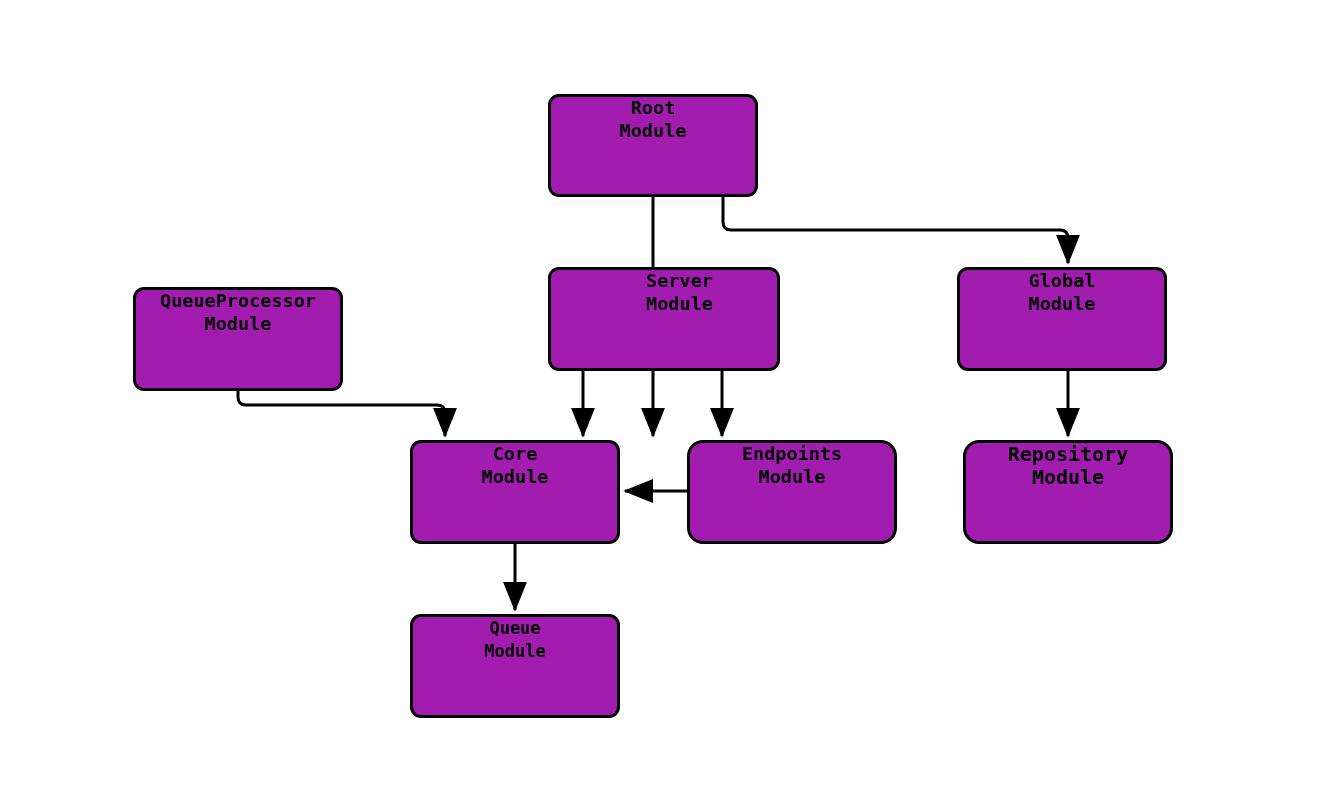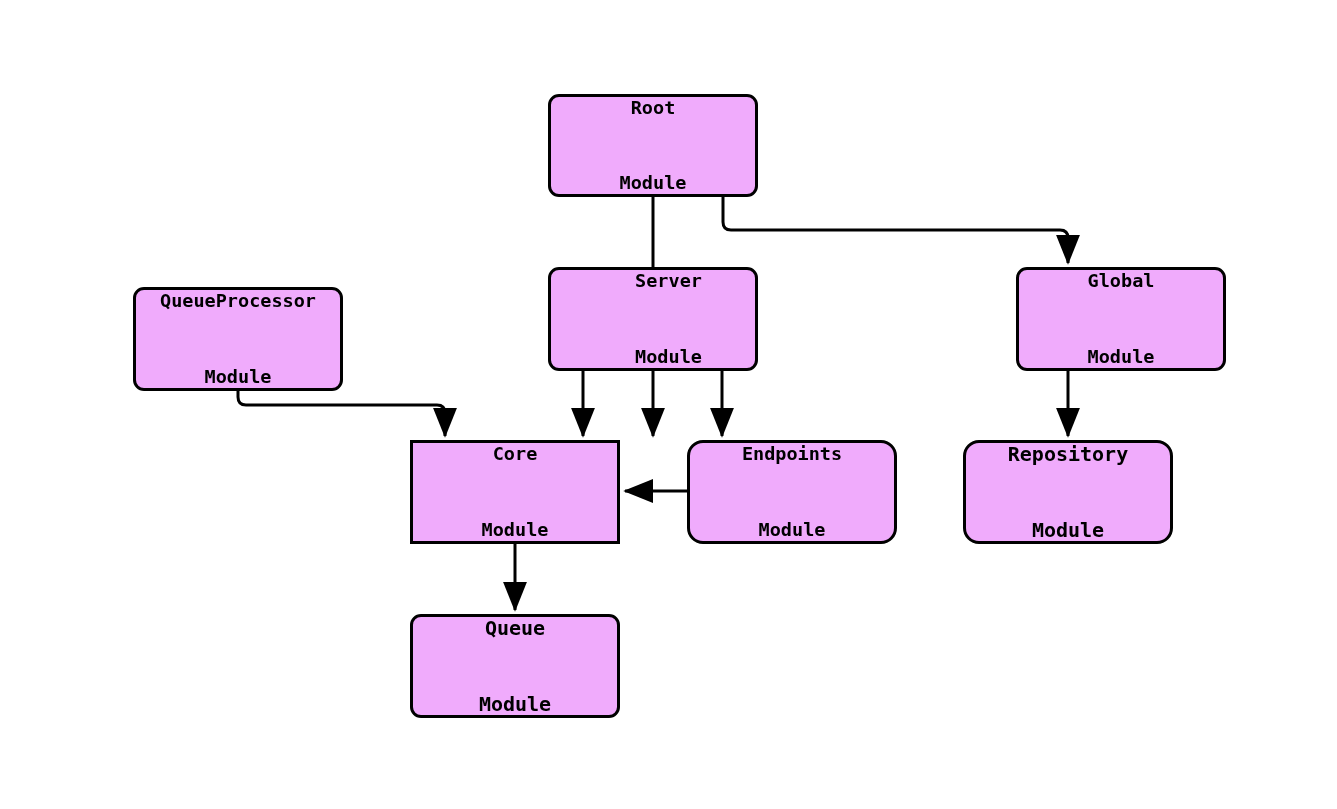--- a/index.html
+++ b/index.html
@@ -26,25 +26,25 @@
     top: 0;
     width: 1337px;
     height: 809px;
     pointer-events: none;
   }
   .node-box {
     position: absolute;
     box-sizing: border-box;
     border: 3px solid #000000;
     border-radius: 11px;
-    background: #f0abfc;
+    background: #a21caf;
     display: flex;
     flex-direction: column;
     align-items: center;
-    justify-content: space-between;
+    justify-content: flex-start;
     text-align: center;
     color: #000000;
     font-family: "DejaVu Sans Mono", "Liberation Mono", monospace;
     font-size: 18.5px;
     font-weight: 700;
     line-height: 22.5px;
     letter-spacing: 0px;
     z-index: 2;
   }
   .node-line {
@@ -84,43 +84,43 @@
   <div class="node-box" id="node-root" style="left: 548px; top: 94px; width: 210px; height: 103px; border: 3px solid rgb(0, 0, 0); border-radius: 11px; font-size: 18.5px; color: rgb(0, 0, 0);">
     <span class="node-line">Root</span>
     <span class="node-line">Module</span>
   </div>
 
   <div class="node-box" id="node-queueprocessor" style="left: 133px; top: 267px; width: 210px; height: 104px; border: 3px solid rgb(0, 0, 0); border-radius: 11px; font-size: 18.5px; color: rgb(0, 0, 0); margin-top: 20px;">
     <span class="node-line">QueueProcessor</span>
     <span class="node-line">Module</span>
   </div>
 
-  <div class="node-box" id="node-server" style="left: 548px; top: 267px; width: 210px; height: 104px; border: 3px solid rgb(0, 0, 0); border-radius: 11px; font-size: 18.5px; color: rgb(0, 0, 0); padding-left: 31px;">
+  <div class="node-box" id="node-server" style="left: 548px; top: 267px; width: 232px; height: 104px; border: 3px solid rgb(0, 0, 0); border-radius: 11px; font-size: 18.5px; color: rgb(0, 0, 0); padding-left: 31px;">
     <span class="node-line">Server</span>
     <span class="node-line">Module</span>
   </div>
 
-  <div class="node-box" id="node-global" style="left: 1016px; top: 267px; width: 210px; height: 104px; border: 3px solid rgb(0, 0, 0); border-radius: 11px; font-size: 18.5px; color: rgb(0, 0, 0);">
+  <div class="node-box" id="node-global" style="left: 957px; top: 267px; width: 210px; height: 104px; border: 3px solid rgb(0, 0, 0); border-radius: 11px; font-size: 18.5px; color: rgb(0, 0, 0);">
     <span class="node-line">Global</span>
     <span class="node-line">Module</span>
   </div>
 
-  <div class="node-box" id="node-core" style="left: 410px; top: 440px; width: 210px; height: 104px; border: 3px solid rgb(0, 0, 0); border-radius: 0; font-size: 18.5px; color: rgb(0, 0, 0);">
+  <div class="node-box" id="node-core" style="left: 410px; top: 440px; width: 210px; height: 104px; border: 3px solid rgb(0, 0, 0); border-radius: 11px; font-size: 18.5px; color: rgb(0, 0, 0);">
     <span class="node-line">Core</span>
     <span class="node-line">Module</span>
   </div>
 
   <div class="node-box" id="node-endpoints" style="left: 687px; top: 440px; width: 210px; height: 104px; border: 3px solid rgb(0, 0, 0); border-radius: 16px; font-size: 18.5px; color: rgb(0, 0, 0);">
     <span class="node-line">Endpoints</span>
     <span class="node-line">Module</span>
   </div>
 
   <div class="node-box" id="node-repository" style="left: 963px; top: 440px; width: 210px; height: 104px; border: 3px solid rgb(0, 0, 0); border-radius: 16px; font-size: 20px; color: rgb(0, 0, 0);">
     <span class="node-line">Repository</span>
     <span class="node-line">Module</span>
   </div>
 
-  <div class="node-box" id="node-queue" style="left: 410px; top: 614px; width: 210px; height: 104px; border: 3px solid rgb(0, 0, 0); border-radius: 11px; font-size: 20px; color: rgb(0, 0, 0);">
+  <div class="node-box" id="node-queue" style="left: 410px; top: 614px; width: 210px; height: 104px; border: 3px solid rgb(0, 0, 0); border-radius: 11px; font-size: 17px; color: rgb(0, 0, 0);">
     <span class="node-line">Queue</span>
     <span class="node-line">Module</span>
   </div>
 
 </div>
 
 </body></html>

